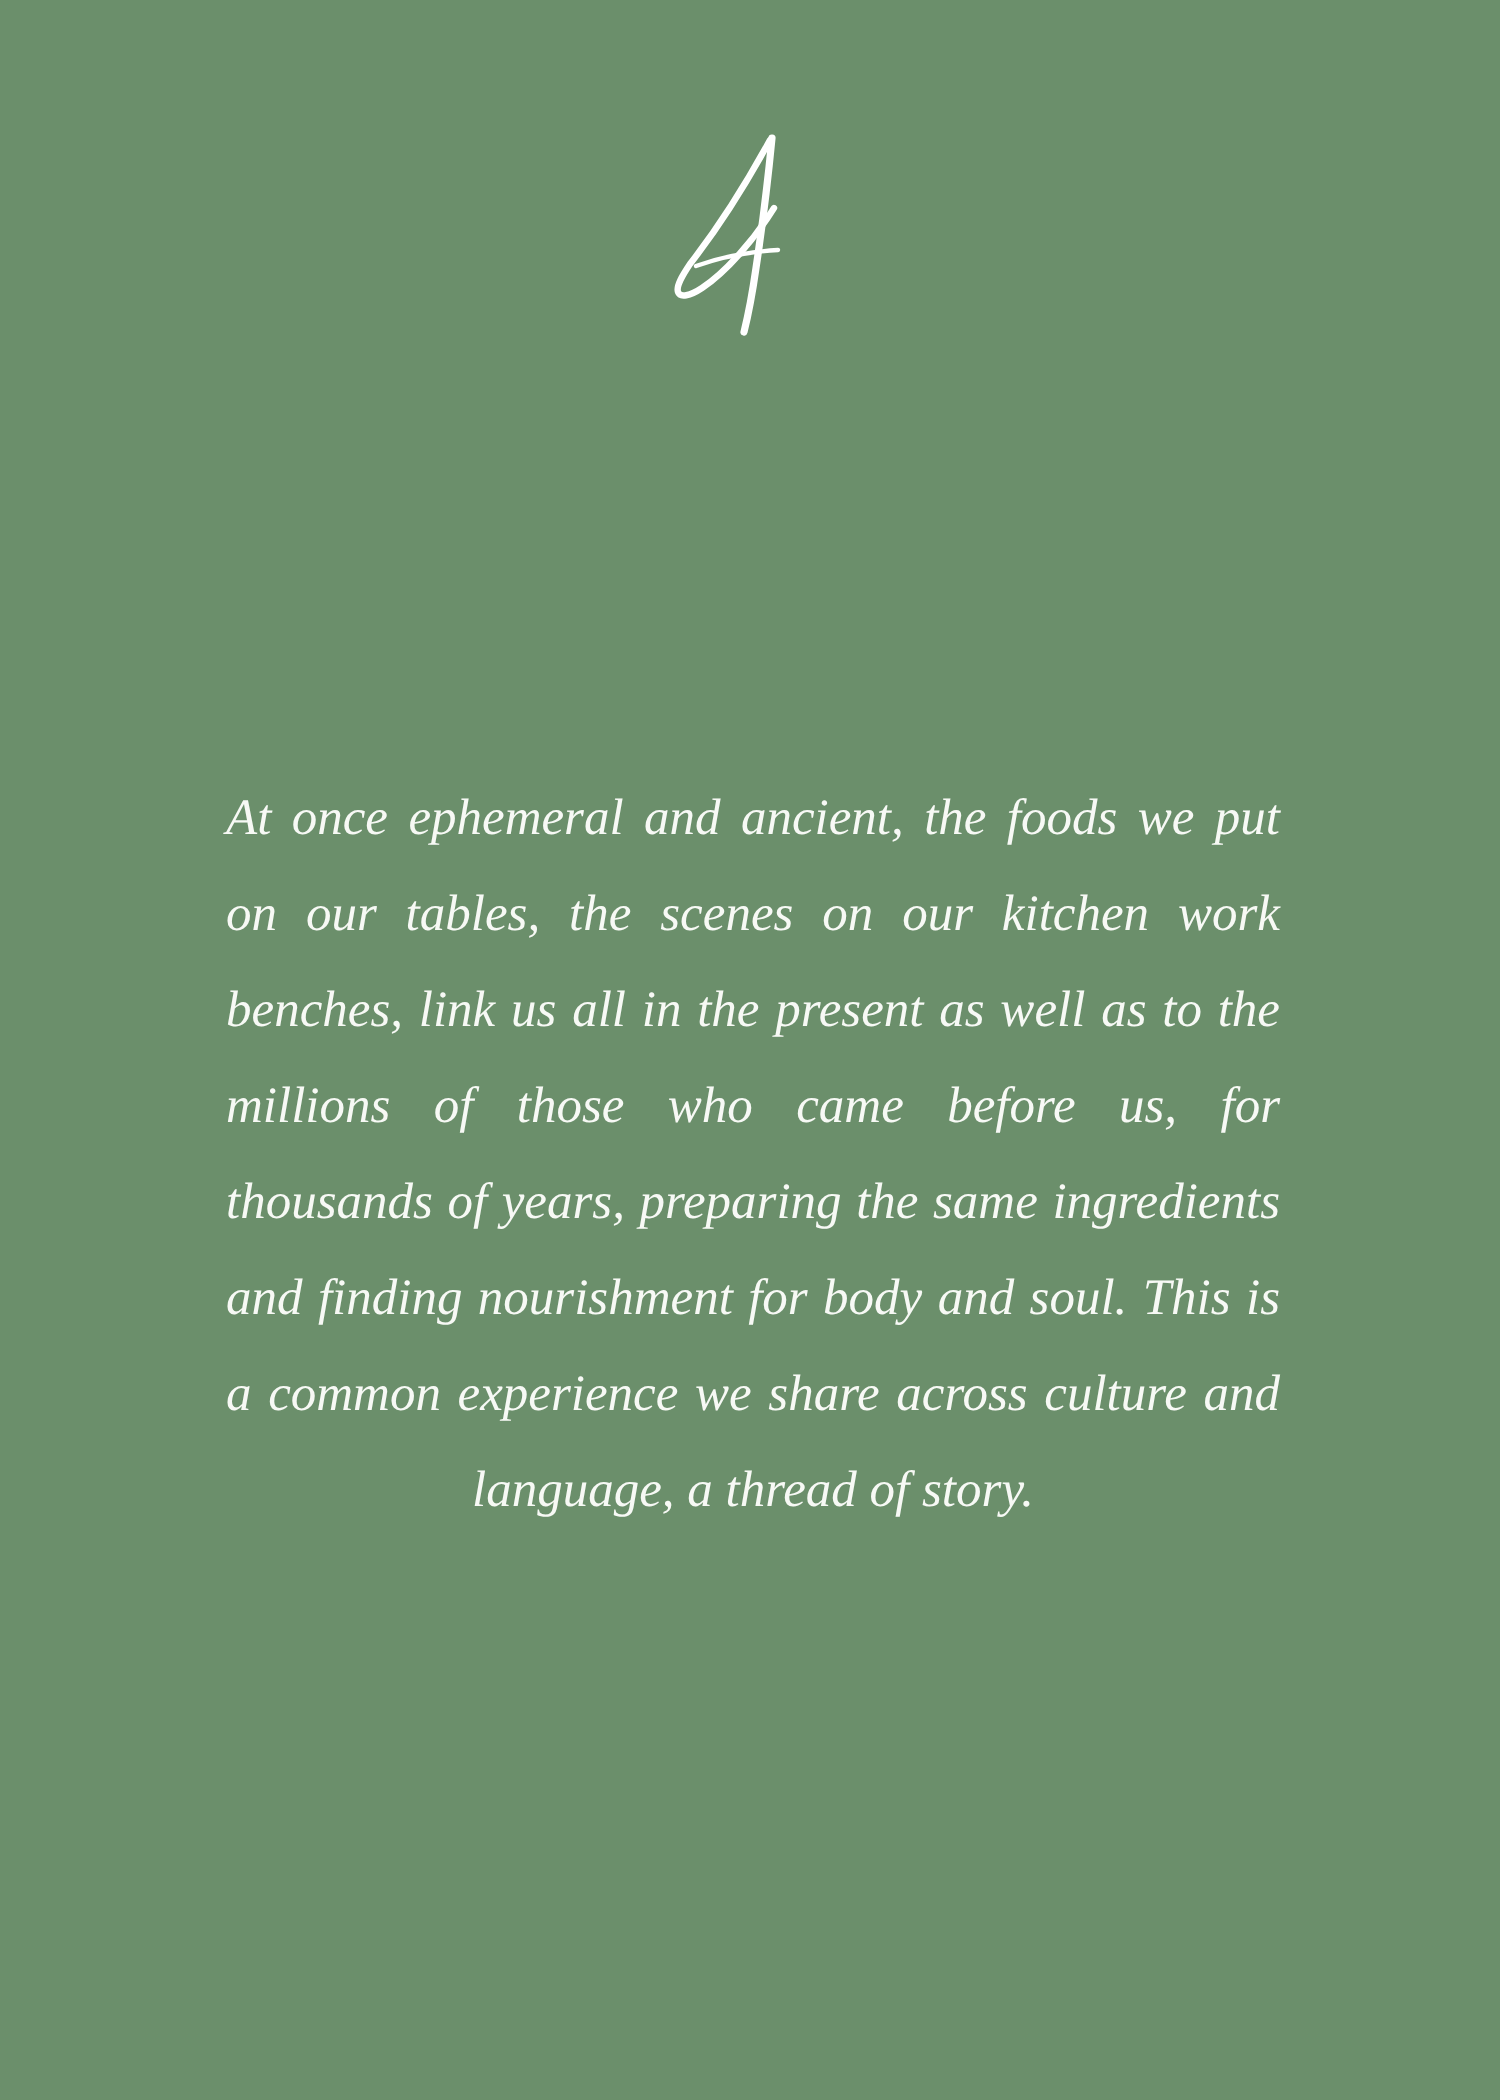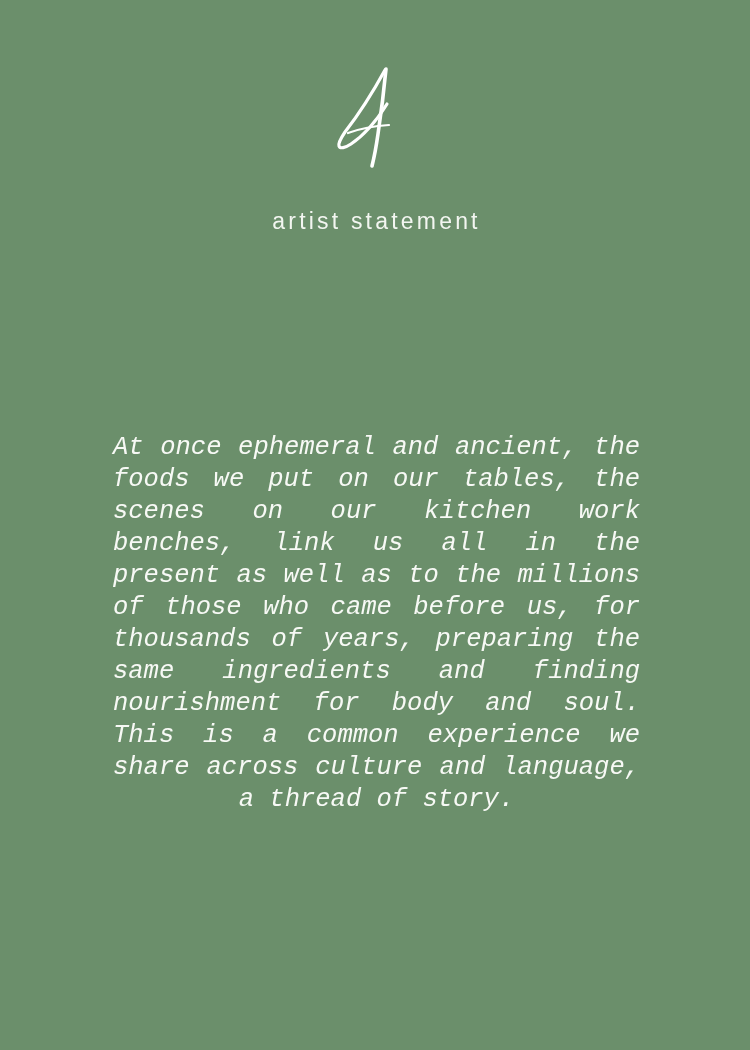--- a/index.html
+++ b/index.html
@@ -61,45 +61,43 @@
     font-weight: 400;
     text-indent: 3px;
   }
 
   
   .statement {
     position: absolute;
     top: 385px;
     left: 113px;
     width: 527px;
-    font-family: Liberation Mono, monospace;
+    font-family: Liberation Serif, serif;
     font-style: italic;
     font-size: 25.5px;
-    line-height: 32px;
+    line-height: 48px;
     color: #f7f9f5;
     text-align: justify;
     text-align-last: center;
     hyphens: none;
-    margin-top: 47px;
   }
 </style>
 </head>
 <body style="background: rgb(107, 143, 107);">
 
 <div class="page">
 
   <div class="monogram">
     <svg width="120" height="110" viewBox="0 0 120 110" aria-hidden="true">
       <g fill="none" stroke="#ffffff" stroke-linecap="round" stroke-linejoin="round">
         <path d="M70 8 C58 30, 44 52, 30 70 C26 76, 23 81, 24 84 C25 87, 30 86, 36 82 C48 74, 62 58, 72 42" stroke-width="3.2"></path>
         <path d="M71 7 C69 28, 66 52, 63 72 C61 86, 59 96, 57 104" stroke-width="3.6"></path>
         <path d="M33 71 C44 67, 58 64, 74 63" stroke-width="2.2"></path>
       </g>
     </svg>
   </div>
 
   <div class="title-block">
-    <div class="sub-title">artist statement</div>
   </div>
 
   <div class="statement">At once ephemeral and ancient, the foods we put on our tables, the scenes on our kitchen work benches, link us all in the present as well as to the millions of those who came before us, for thousands of years, preparing the same ingredients and finding nourishment for body and soul. This is a common experience we share across culture and language, a thread of story.</div>
 
 </div>
 
 </body></html>

